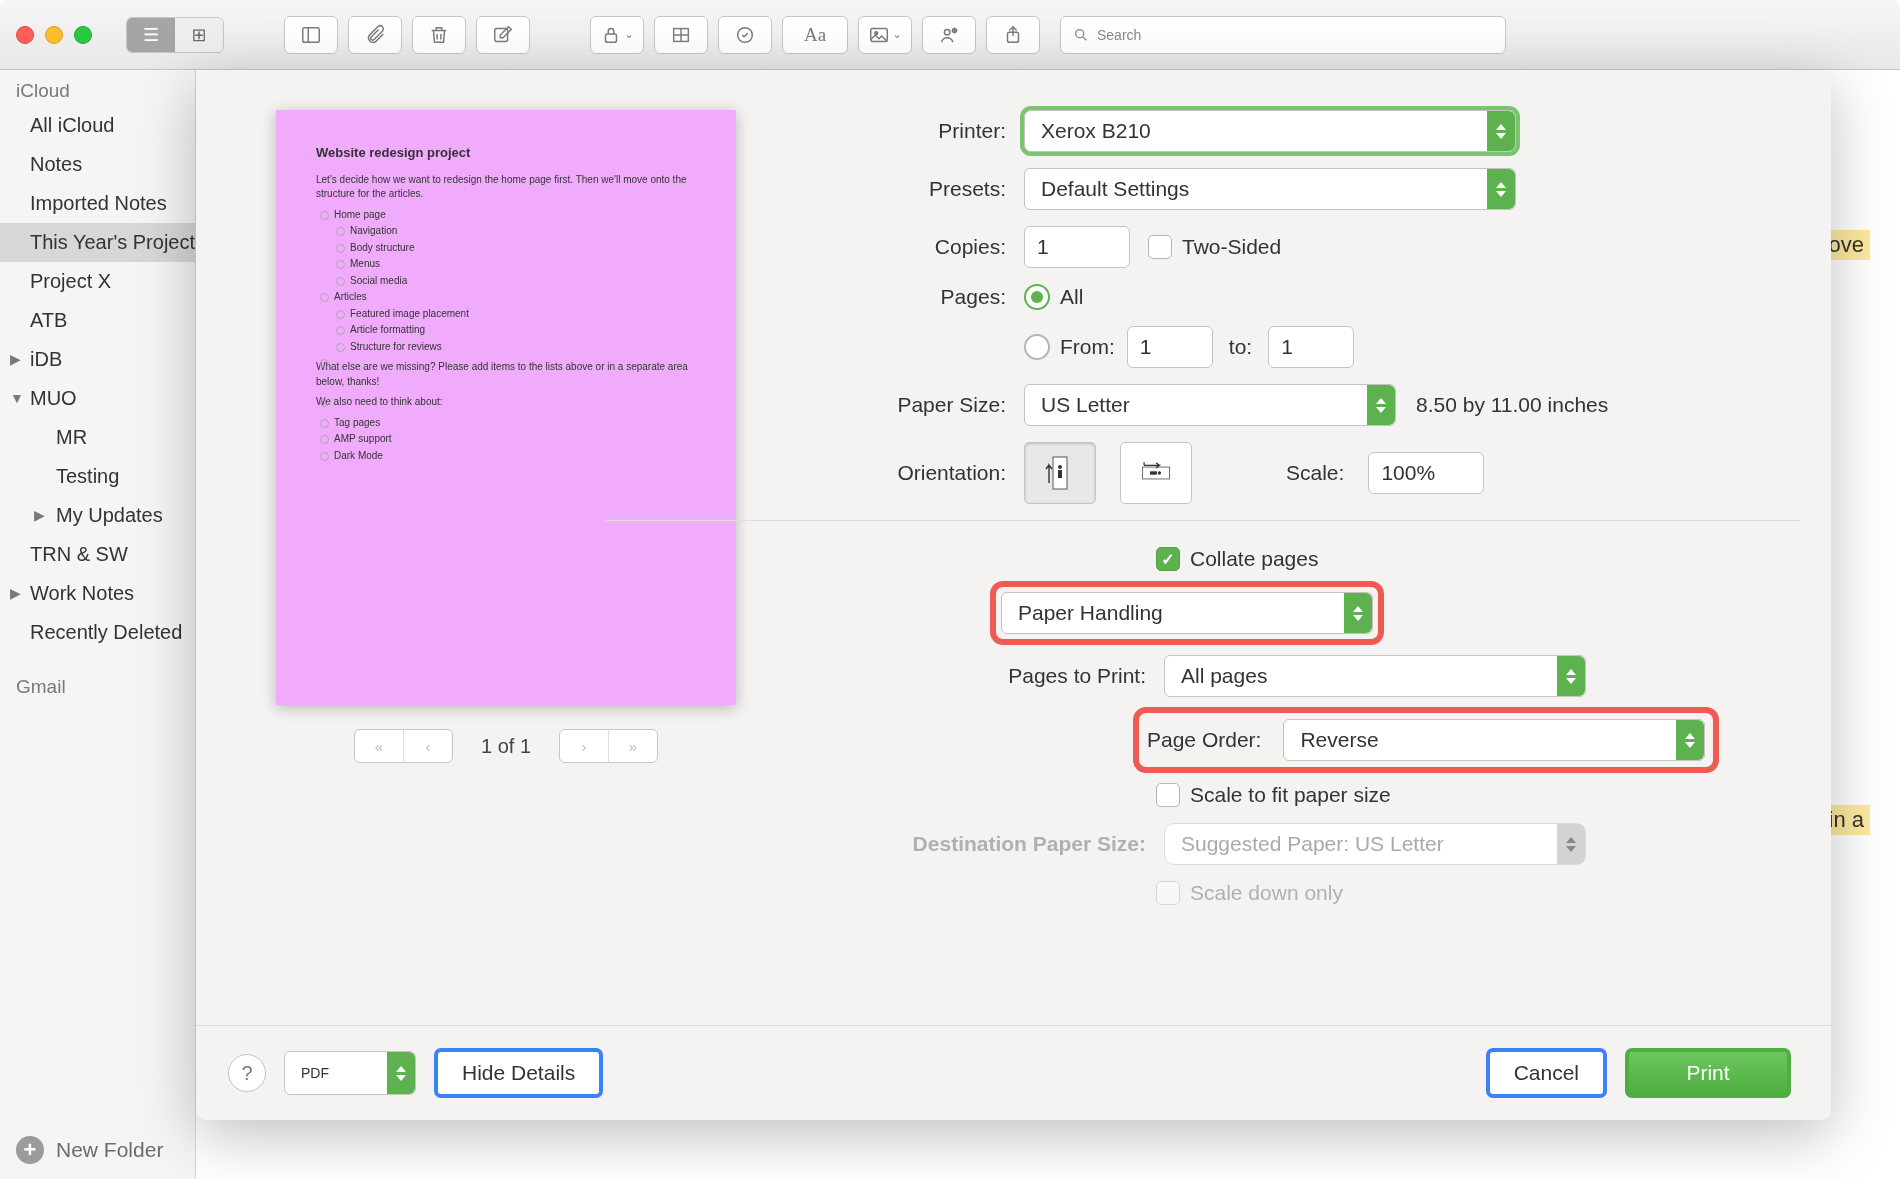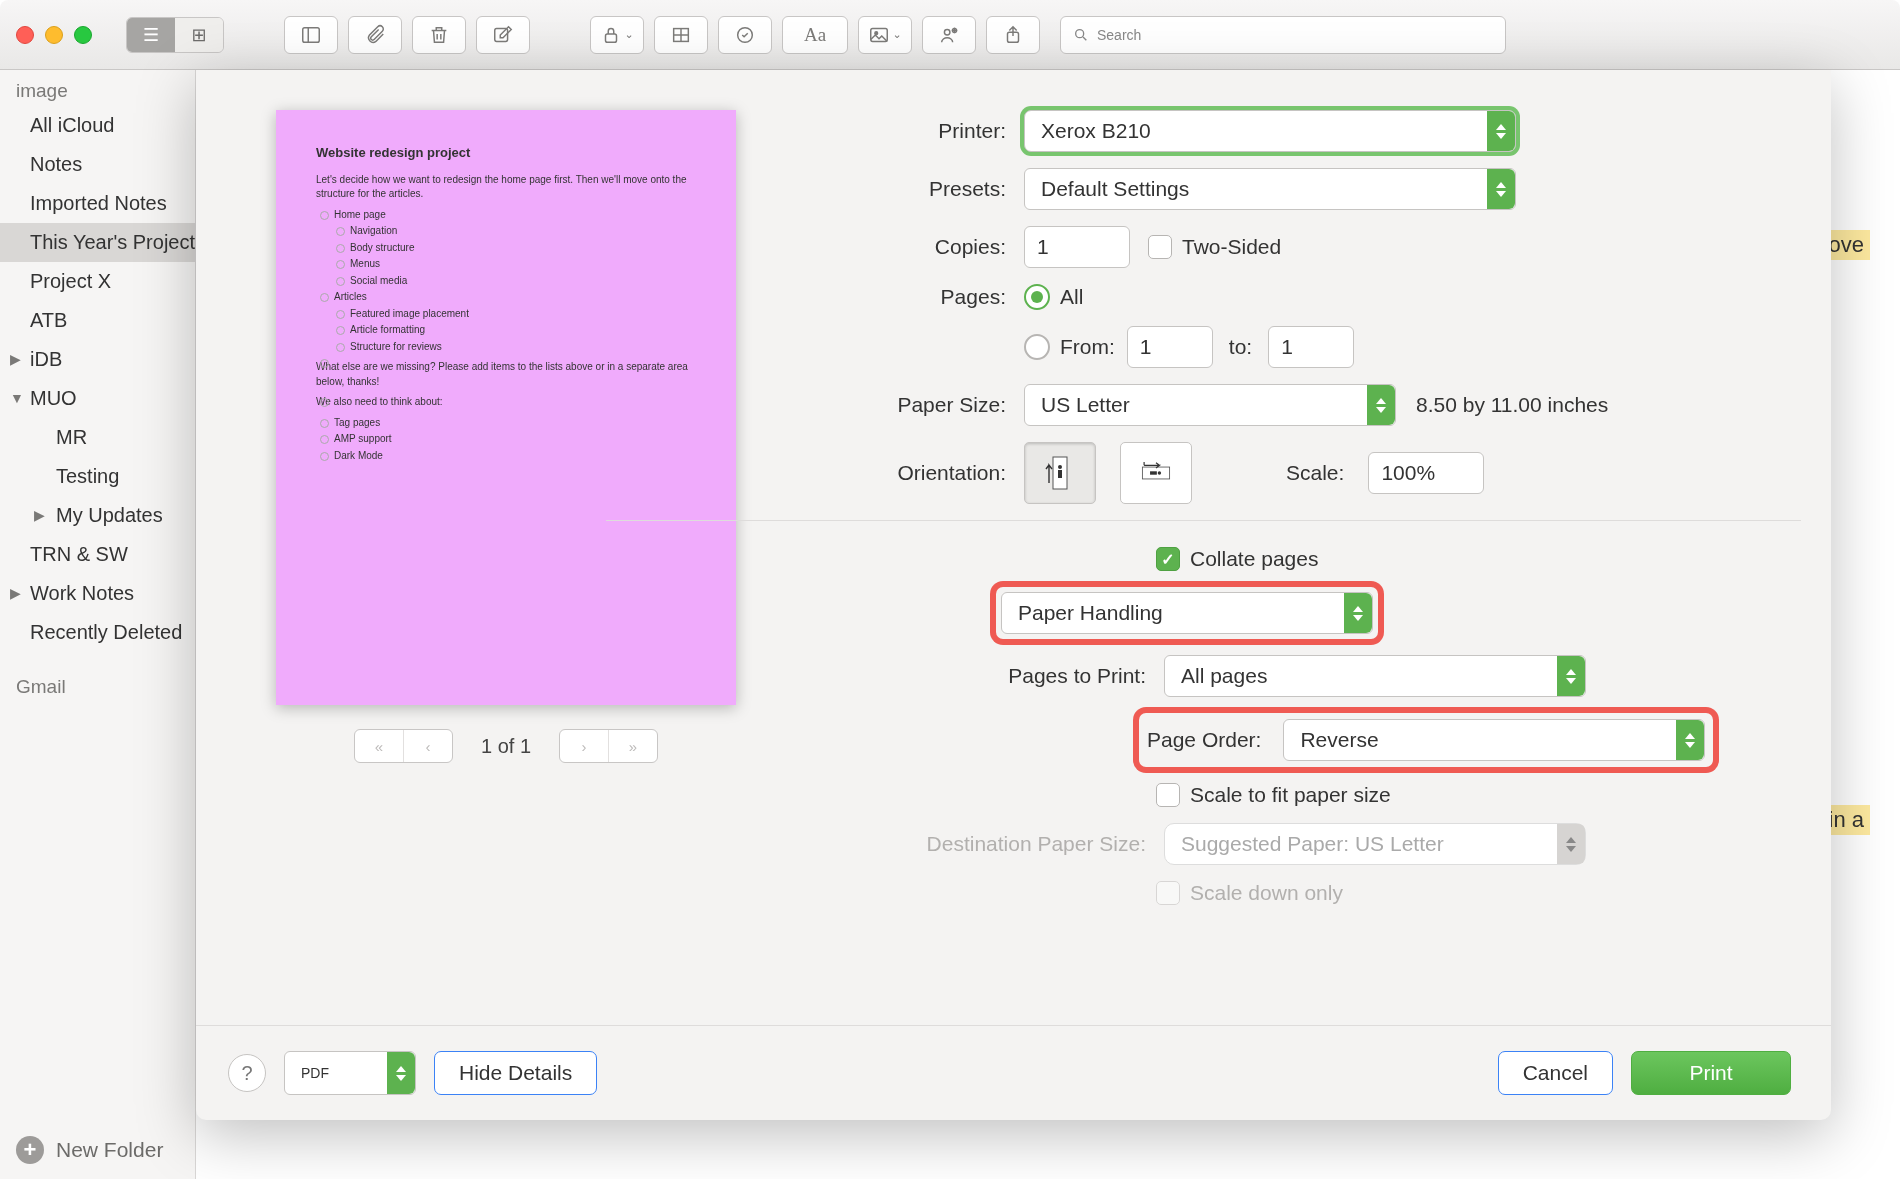--- a/index.html
+++ b/index.html
@@ -80,21 +80,21 @@
 .red-ring{box-shadow:0 0 0 6px #ef5a53;border-radius:7px;padding:5px;}
 .orient{display:flex;gap:24px;align-items:center;}
 .orient-btn{width:70px;height:60px;border:1px solid #c6c4c2;border-radius:5px;background:#fff;display:flex;align-items:center;justify-content:center;}
 .orient-btn.sel{background:#e9e8e6;box-shadow:inset 0 1px 3px rgba(0,0,0,.2);}
 .orient-btn svg{width:34px;height:40px;}
 .hr{border:0;border-top:1px solid #dedcdb;margin:16px 0 26px;}
 .disabled-text{color:#b2b0ae;}
 
 .sheet-footer{position:absolute;left:0;right:0;bottom:0;height:94px;border-top:1px solid #dedcdb;display:flex;align-items:center;padding:0 40px 0 32px;gap:18px;}
 .help{width:36px;height:36px;border:1px solid #c6c4c2;border-radius:50%;display:flex;align-items:center;justify-content:center;color:#777;font-size:20px;background:#fff;}
-.btn{height:42px;border:1px solid #3b82f6;border-radius:7px;background:#fff;padding:0 24px;font-size:21px;display:flex;align-items:center;}
+.btn{height:42px;border:4px solid #3b82f6;border-radius:7px;background:#fff;padding:0 24px;font-size:21px;display:flex;align-items:center;}
 .btn.primary{background:linear-gradient(#6cc65e,#4fae41);color:#fff;border-color:#4fae41;font-weight:500;}
 .spacer{flex:1;}
 </style>
 </head>
 <body>
 
 <div class="toolbar">
   <div class="traffic">
     <span class="tl-red"></span>
     <span class="tl-yel"></span>
@@ -177,21 +177,21 @@
         <circle cx="10" cy="10" r="6"></circle>
         <line x1="15" y1="15" x2="20" y2="20"></line>
       </svg>
     <span>Search</span>
   </div>
 </div>
 
 <div class="main">
 
   <div class="sidebar">
-    <div class="sb-hdr">image</div>
+    <div class="sb-hdr">iCloud</div>
     <div class="sb-item"><span>All iCloud</span></div>
     <div class="sb-item"><span>Notes</span></div>
     <div class="sb-item"><span>Imported Notes</span></div>
     <div class="sb-item selected"><span>This Year's Projects</span></div>
     <div class="sb-item"><span>Project X</span></div>
     <div class="sb-item"><span>ATB</span></div>
     <div class="sb-item"><span class="arrow">▶</span><span>iDB</span></div>
     <div class="sb-item"><span class="arrow">▼</span><span>MUO</span></div>
     <div class="sb-item child"><span>MR</span></div>
     <div class="sb-item child"><span>Testing</span></div>
@@ -358,21 +358,21 @@
                   <span>Reverse</span>
                   <span class="arrows"></span>
                 </span>
             </span>
           </div>
           <div class="row" style="margin-left:370px;">
             <span class="chk"></span>
             <span>Scale to fit paper size</span>
           </div>
           <div class="row">
-            <span class="lbl disabled-text" style="width:360px;">Destination Paper Size:</span>
+            <span class="lbl disabled-text" style="width:360px;font-weight:bold;">Destination Paper Size:</span>
             <div class="select grey disabled" style="width:360px;border-radius:10px;">
                 <span>Suggested Paper: US Letter</span>
                 <span class="arrows"></span>
               </div>
           </div>
           <div class="row disabled-text" style="margin-left:370px;">
             <span class="chk disabled"></span>
             <span>Scale down only</span>
           </div>
         </div>

